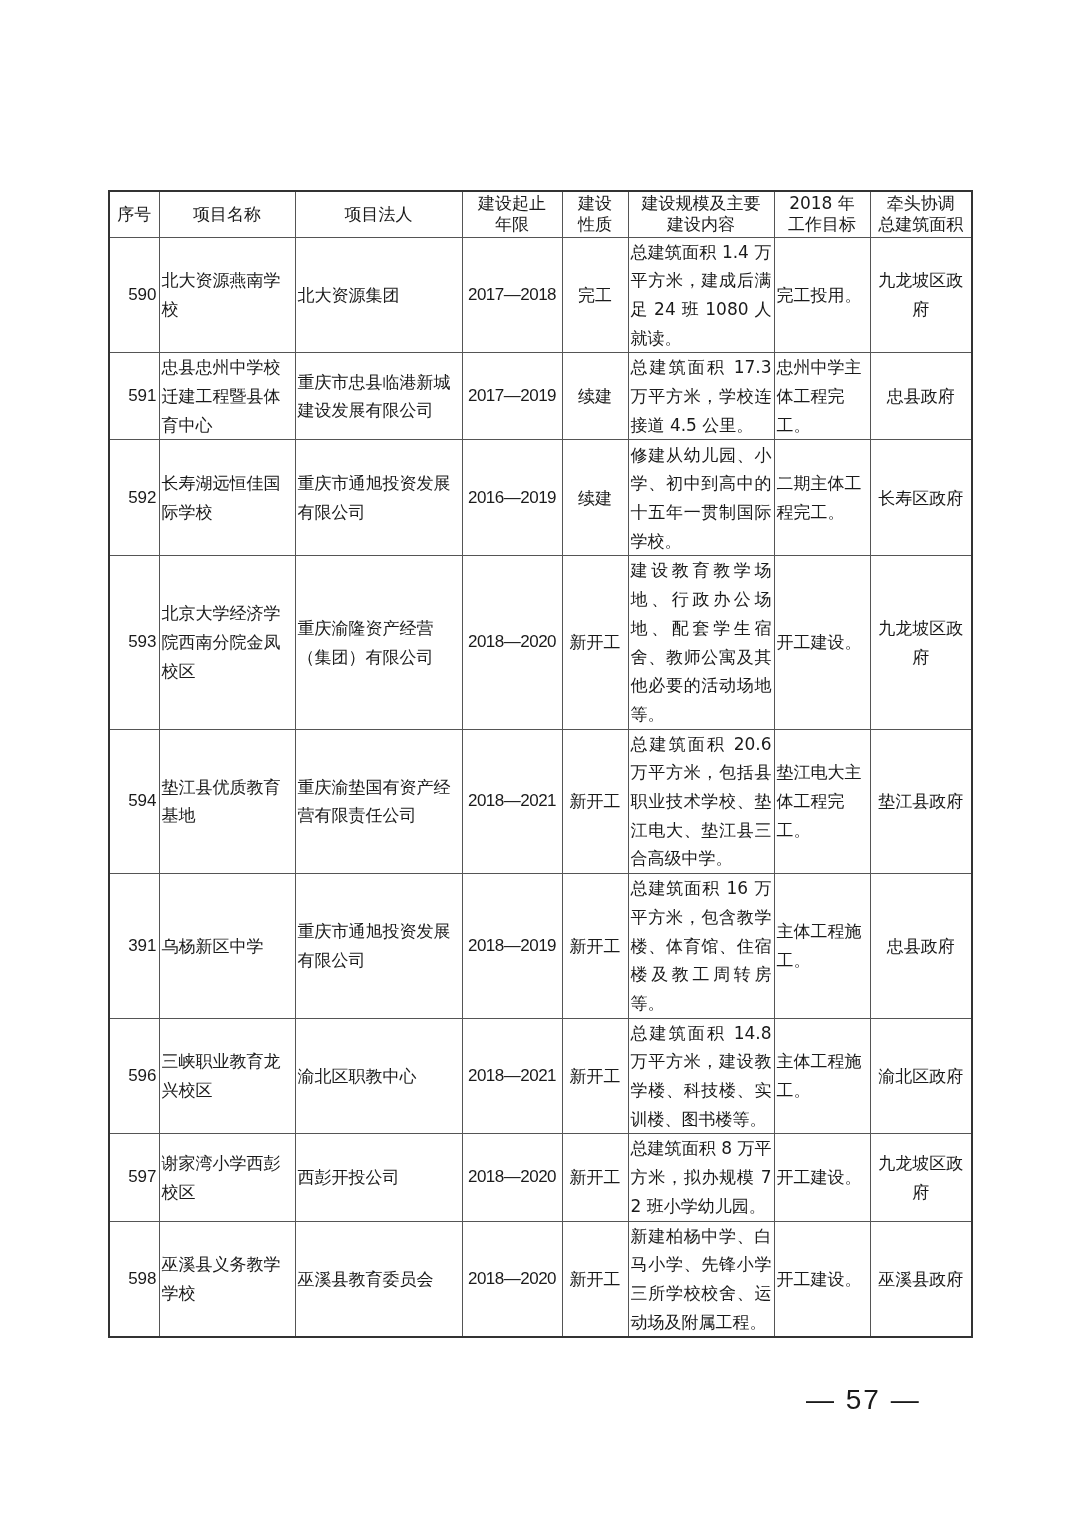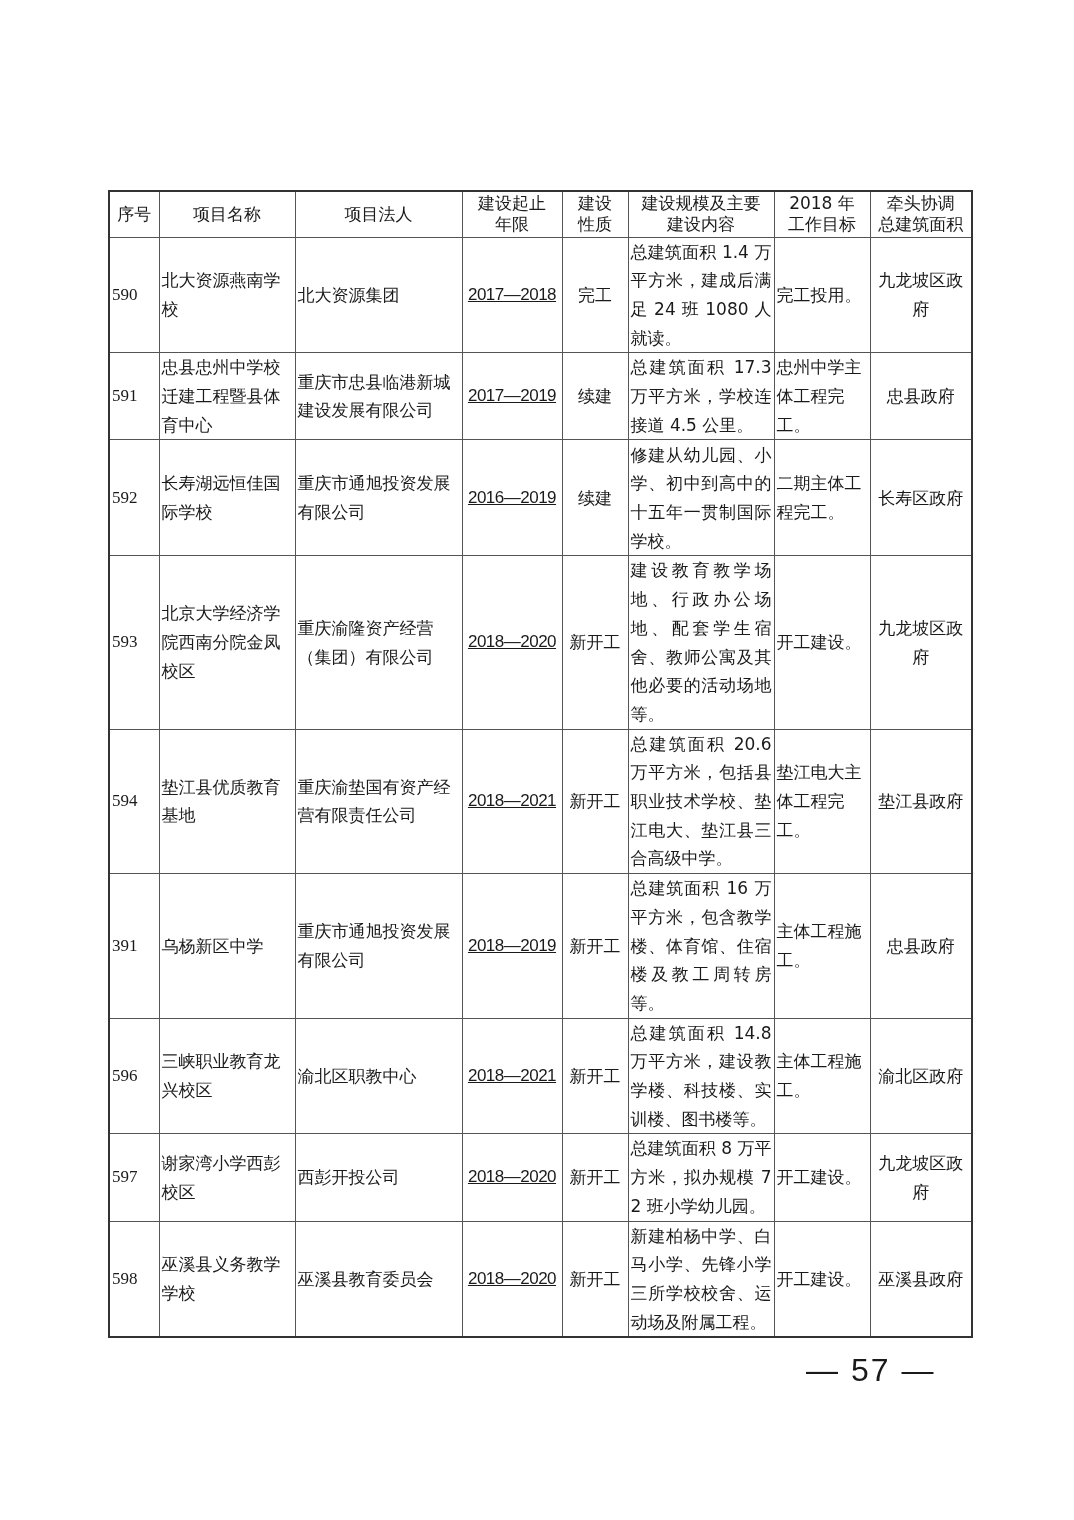--- a/index.html
+++ b/index.html
@@ -3,26 +3,26 @@
 <meta charset="utf-8">
 <style>
   html, body { margin: 0; padding: 0; background: #ffffff; }
   body { width: 1074px; height: 1520px; position: relative; overflow: hidden;
          font-family: "DejaVu Sans", "Liberation Sans", sans-serif; color: #1a1a1a; }
   .page-table { position: absolute; left: 108px; top: 190px; border-collapse: collapse;
                 table-layout: fixed; border: 2px solid #333; }
   .page-table td, .page-table th { border: 1px solid #555; font-size: 17px; line-height: 28.7px;
                 font-weight: normal; padding: 0 2px; vertical-align: middle; word-break: break-all; }
   .page-table th { text-align: center; line-height: 21px; }
-  .c-num { text-align: left; font-family: Liberation Serif, serif; }
+  .c-num { text-align: right; font-family: Liberation Sans, sans-serif; }
   .c-center { text-align: center; }
   .c-left { text-align: left; }
-  .c-years { text-align: center; font-family: "Liberation Sans", sans-serif; letter-spacing: -0.5px; text-decoration: underline; }
+  .c-years { text-align: center; font-family: "Liberation Sans", sans-serif; letter-spacing: -0.5px; }
   .c-scope { text-align: justify; }
-  .page-number { position: absolute; left: 806px; top: 1352px; font-size: 32px;
+  .page-number { position: absolute; left: 806px; top: 1384px; font-size: 28px;
                  font-family: "Liberation Sans", sans-serif; letter-spacing: 2px; }
 </style>
 </head>
 <body>
 
 <table class="page-table">
   <colgroup>
     <col style="width:50px">
       <col style="width:136px">
       <col style="width:167px">

